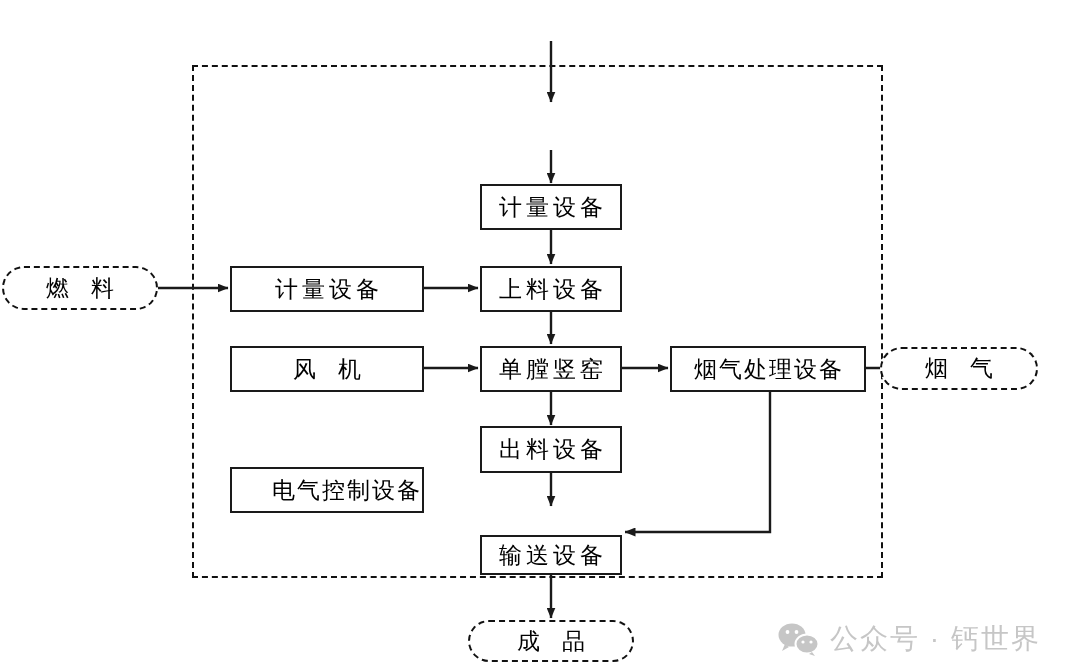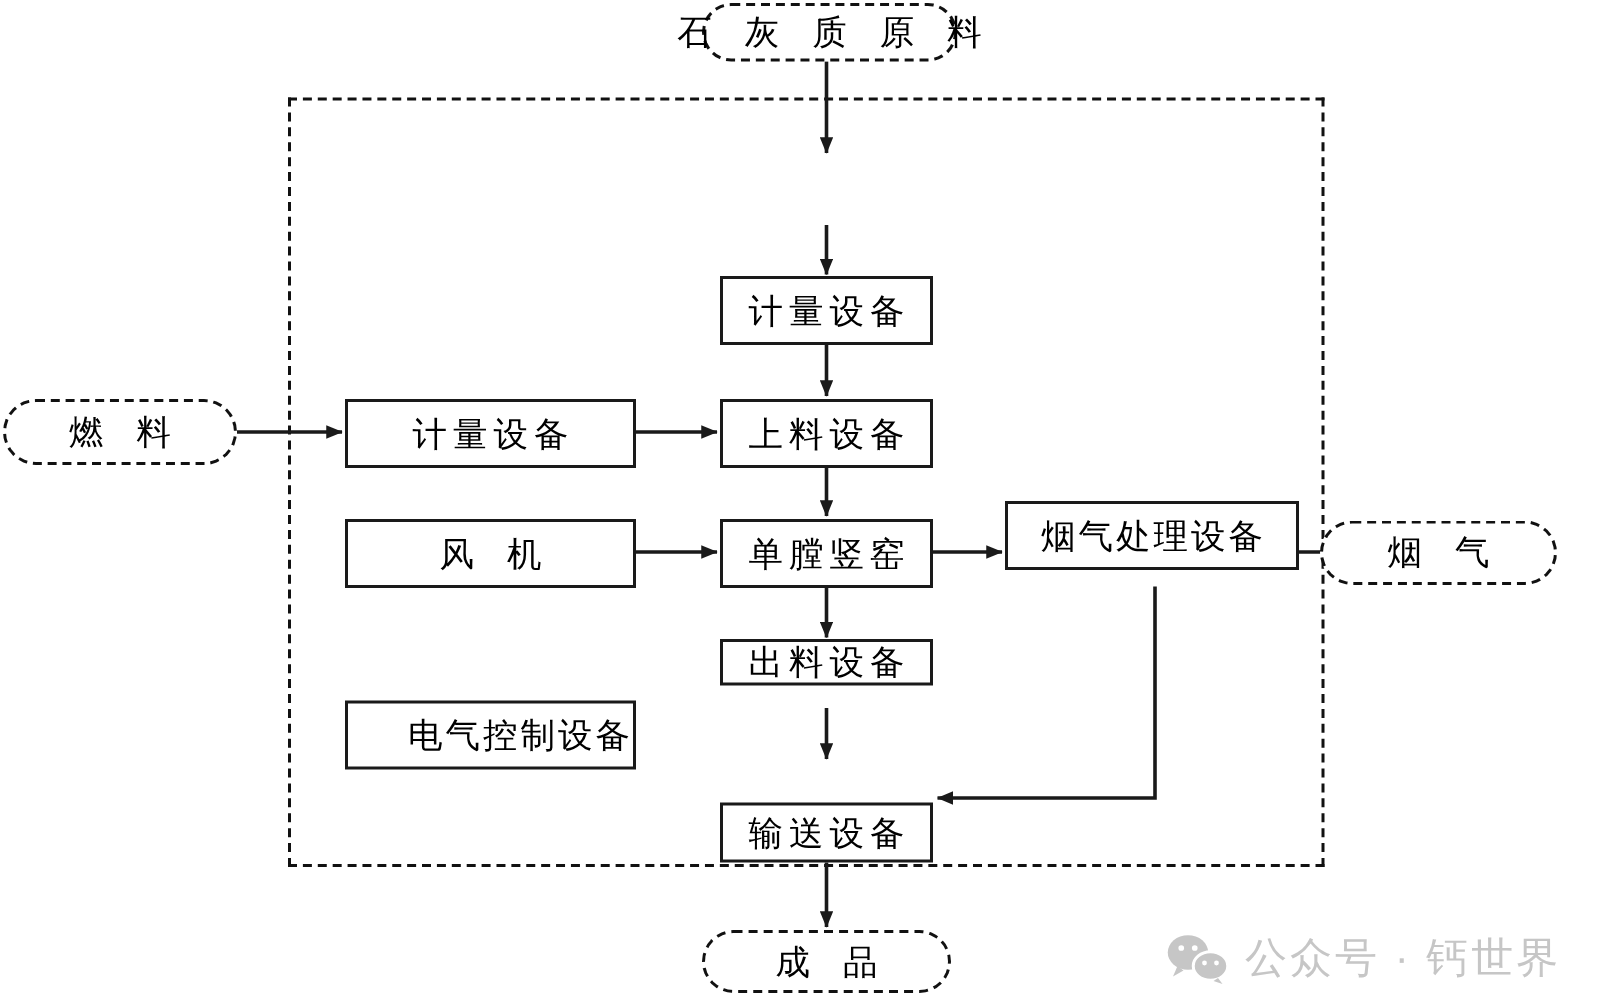--- a/index.html
+++ b/index.html
@@ -108,23 +108,20 @@
       <line x1="424" y1="368" x2="478" y2="368" marker-end="url(#arrow)"></line>
 
       <line x1="622" y1="368" x2="668" y2="368" marker-end="url(#arrow)"></line>
 
       <line x1="866" y1="368" x2="918" y2="368" marker-end="url(#arrow)"></line>
 
       <path d="M770,391 L770,532 L625,532" marker-end="url(#arrow)"></path>
     </g>
   </svg>
 
-  <div class="node term wide" style="left:468px; top:2px; width:170px; height:39px;">
-    <span>石灰质原料</span>
-  </div>
 
   <div class="node term wide" style="left:2px; top:266px; width:156px; height:44px;">
     <span>燃料</span>
   </div>
 
   <div class="node term wide" style="left:880px; top:347px; width:158px; height:43px;">
     <span>烟气</span>
   </div>
 
   <div class="node term wide" style="left:468px; top:620px; width:166px; height:42px;align-items:center;">
@@ -137,41 +134,41 @@
   </div>
 
   <div class="node proc" style="left:480px; top:266px; width:142px; height:46px;">
     <span>上料设备</span>
   </div>
 
   <div class="node proc" style="left:480px; top:346px; width:142px; height:46px;">
     <span>单膛竖窑</span>
   </div>
 
-  <div class="node proc" style="left:480px; top:426px; width:142px; height:31px;">
+  <div class="node proc" style="left:480px; top:426px; width:142px; height:47px;">
     <span>出料设备</span>
   </div>
 
   <div class="node proc" style="left:480px; top:508px; width:142px; height:40px;margin-top:27px;">
     <span>输送设备</span>
   </div>
 
   <div class="node proc" style="left:230px; top:266px; width:194px; height:46px;">
     <span>计量设备</span>
   </div>
 
   <div class="node proc wide" style="left:230px; top:346px; width:194px; height:46px;">
     <span>风机</span>
   </div>
 
   <div class="node proc" style="left:230px; top:467px; width:194px; height:46px; letter-spacing:2px; text-indent:2px;justify-content:flex-end;">
     <span>电气控制设备</span>
   </div>
 
-  <div class="node proc" style="left:670px; top:334px; width:196px; height:46px; letter-spacing:2px; text-indent:2px;">
+  <div class="node proc" style="left:670px; top:346px; width:196px; height:46px; letter-spacing:2px; text-indent:2px;">
     <span>烟气处理设备</span>
   </div>
 
   <div class="watermark" style="left:778px; top:620px;text-align:right;">
     <svg width="42" height="34" viewBox="0 0 42 34" xmlns="http://www.w3.org/2000/svg">
       <ellipse cx="14" cy="13" rx="13.5" ry="11.5" fill="#c6c6c6"></ellipse>
       <path d="M7,22 L4,29 L11,25 Z" fill="#c6c6c6"></path>
       <ellipse cx="29" cy="22" rx="11.5" ry="9.5" fill="#c6c6c6" stroke="#ffffff" stroke-width="2"></ellipse>
       <path d="M34,30 L37,34 L31,32 Z" fill="#c6c6c6"></path>
       <circle cx="9.5" cy="10" r="1.9" fill="#ffffff"></circle>

